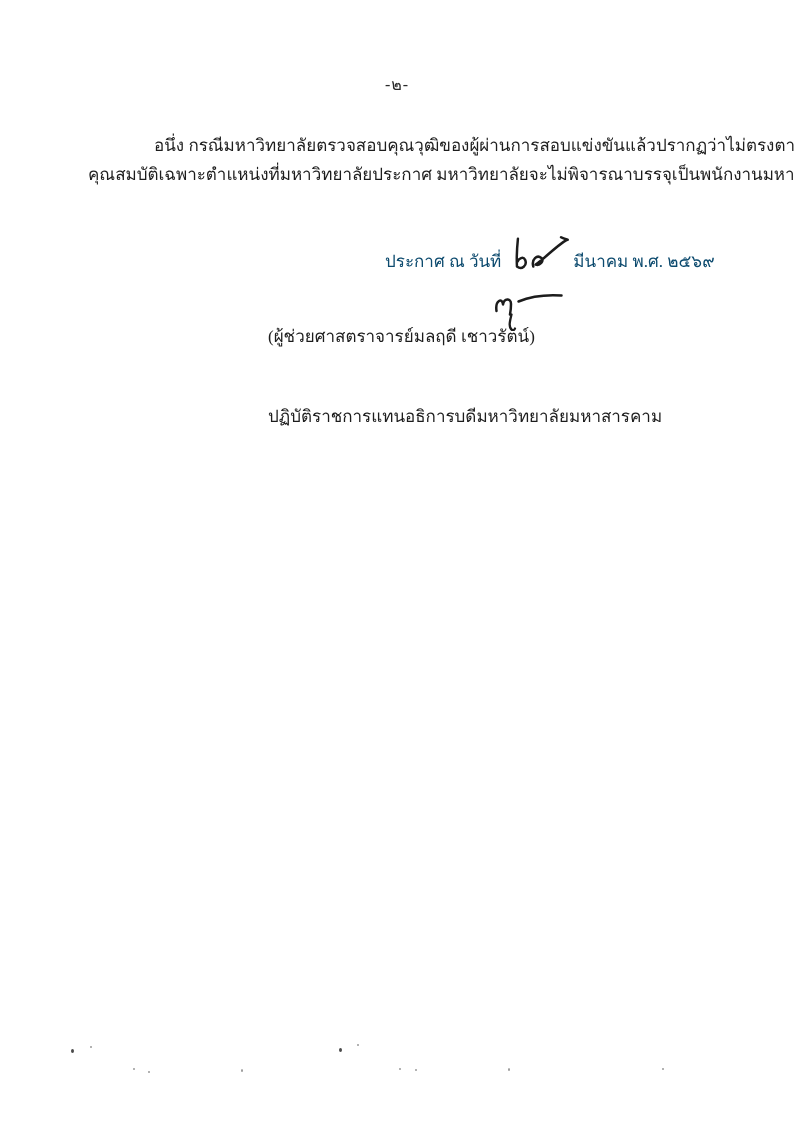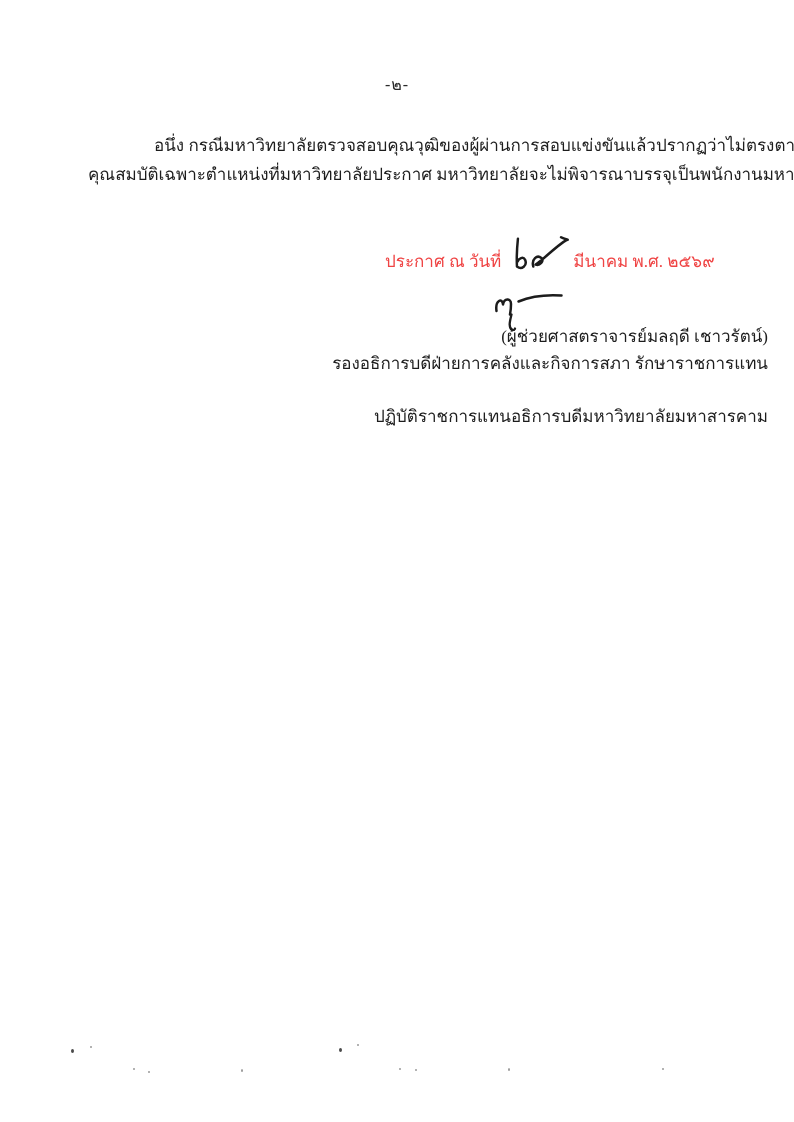--- a/index.html
+++ b/index.html
@@ -36,42 +36,42 @@
     line-height: 29px;
     color: #1d1d1d;
   }
   .body-paragraph .line { white-space: nowrap; }
   .body-paragraph .line.indent { text-indent: 66px; }
 
   .issuance-line {
     top: 233px;
     left: 385px;
     font-size: 17px;
-    color: #ef4444;
+    color: #0c4a6e;
     white-space: nowrap;
   }
   .issuance-line .seg { vertical-align: baseline; }
   .handwritten-day-svg {
     display: inline-block;
     width: 64px;
     height: 46px;
     margin: 0 2px -12px 6px;
   }
 
   .signature-mark-svg {
     top: 281px;
     left: 487px;
     width: 98px;
     height: 50px;
   }
 
   .sig-line {
-    left: 248px;
+    left: 268px;
     width: 520px;
-    text-align: right;
+    text-align: left;
     font-size: 17px;
     color: #1d1d1d;
     white-space: nowrap;
   }
   .sig-name   { top: 322px; }
   .sig-title1 { top: 349px; }
   .sig-title2 { top: 376px; }
   .sig-title3 { top: 402px; }
 
   .speck {
@@ -107,21 +107,20 @@
     </svg><span class="seg">มีนาคม  พ.ศ. ๒๕๖๙</span>
   </div>
 
   <svg class="abs signature-mark-svg" viewBox="0 0 95 50">
     <path class="ink-stroke" stroke-width="2.5" d="M8,30 C6.5,19 14,16.5 14.5,23.5 C15.5,17.5 22.5,16.5 22.5,23 C22.5,27.5 22,31 21.5,33.5"></path>
     <path class="ink-stroke" stroke-width="2.5" d="M30,20.5 C42,15.5 58,13.5 73,14.5"></path>
     <path class="ink-stroke" stroke-width="2.3" d="M23,33.5 C21.5,40 19.5,46 23.5,49 C24.5,49.6 26,49 26.5,47.5"></path>
   </svg>
 
   <div class="abs sig-line sig-name">(ผู้ช่วยศาสตราจารย์มลฤดี  เชาวรัตน์)</div>
-  <div class="abs sig-line sig-title1">รองอธิการบดีฝ่ายการคลังและกิจการสภา รักษาราชการแทน</div>
   <div class="abs sig-line sig-title3">ปฏิบัติราชการแทนอธิการบดีมหาวิทยาลัยมหาสารคาม</div>
 
   <div class="speck dark" style="left:71px;  top:1049px; width:3px; height:4px;"></div>
   <div class="speck" style="left:90px;  top:1046px; width:2px; height:2px;"></div>
   <div class="speck" style="left:133px; top:1068px; width:2px; height:2px;"></div>
   <div class="speck" style="left:148px; top:1071px; width:2px; height:2px;"></div>
   <div class="speck" style="left:241px; top:1069px; width:2px; height:3px;"></div>
   <div class="speck dark" style="left:339px; top:1048px; width:3px; height:4px;"></div>
   <div class="speck" style="left:357px; top:1044px; width:2px; height:2px;"></div>
   <div class="speck" style="left:399px; top:1068px; width:2px; height:2px;"></div>

